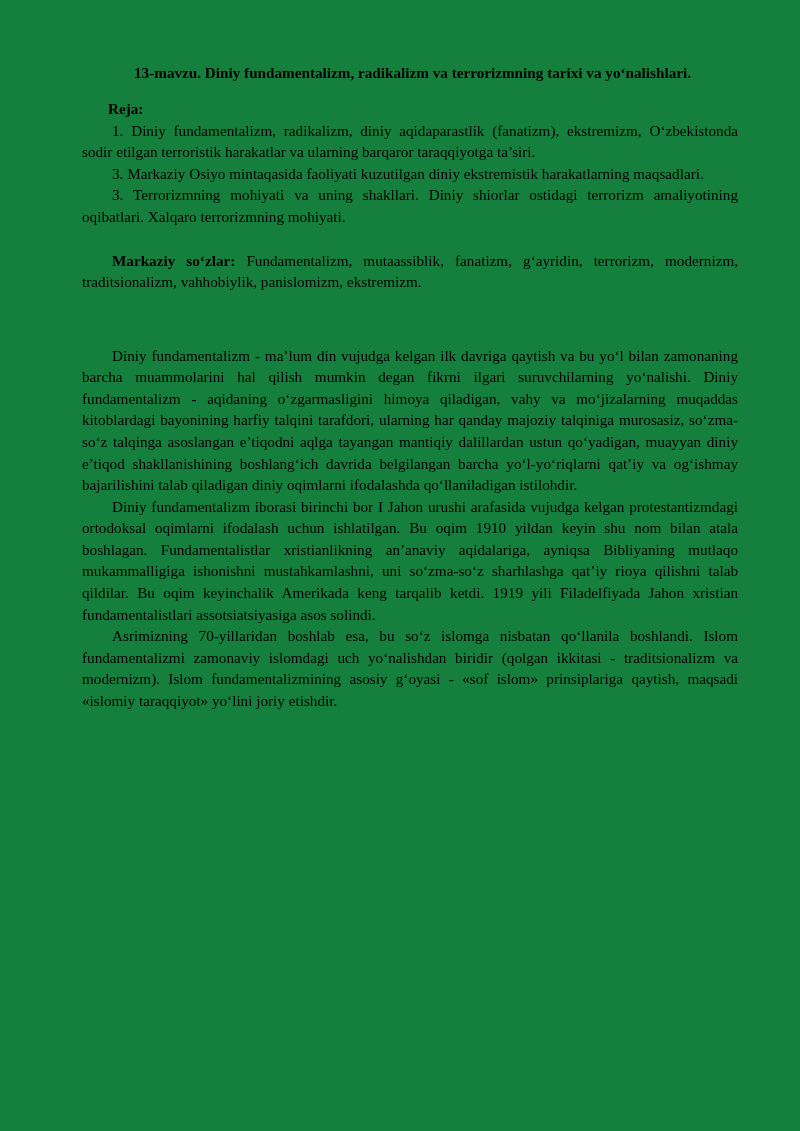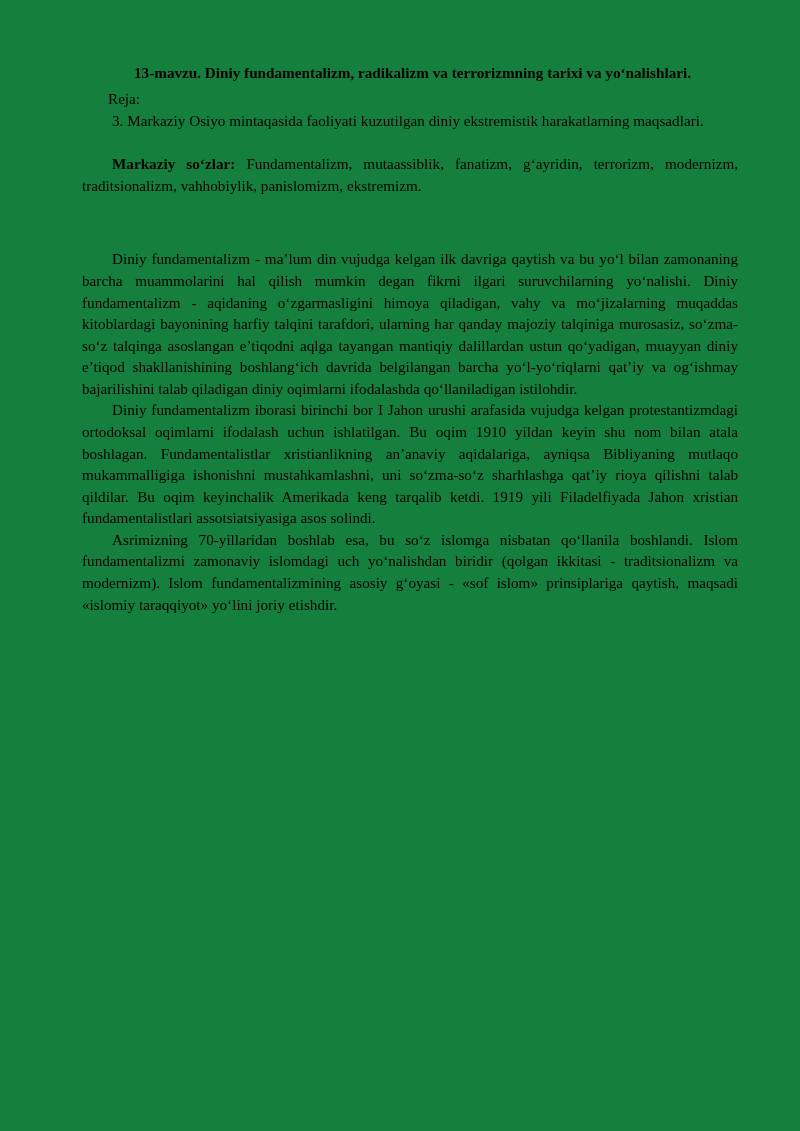--- a/index.html
+++ b/index.html
@@ -35,23 +35,23 @@
   .bold {
     font-weight: bold;
   }
   .title-line {
     font-weight: bold;
     text-align: left;
     text-indent: 52px;
     line-height: 1.45;
   }
   .reja {
-    font-weight: normal;
+    font-weight: bold;
     text-indent: 26px;
-    margin-top: 4px;
+    margin-top: 14px;
   }
   .gap-lg {
     height: 20px;
   }
   .gap-md {
     height: 16px;
   }
   .keywords {
     text-indent: 30px;
     margin-top: 2px;
@@ -69,21 +69,23 @@
 </head>
 <body>
 
 <div class="page">
   <div class="doc-body">
 
     <p class="title-line">13-mavzu. Diniy fundamentalizm, radikalizm va terrorizmning tarixi va yo‘nalishlari.</p>
 
     <p class="reja">Reja:</p>
 
+    <p class="indent">1. Diniy fundamentalizm, radikalizm, diniy aqidaparastlik (fanatizm), ekstremizm, O‘zbekistonda sodir etilgan terroristik harakatlar va ularning barqaror taraqqiyotga ta’siri.</p>
     <p class="indent">3. Markaziy Osiyo mintaqasida faoliyati kuzutilgan diniy ekstremistik harakatlarning maqsadlari.</p>
+    <p class="indent">3. Terrorizmning mohiyati va uning shakllari. Diniy shiorlar ostidagi terrorizm amaliyotining oqibatlari. Xalqaro terrorizmning mohiyati.</p>
 
     <div class="gap-lg"></div>
 
     <p class="keywords"><span class="bold">Markaziy so‘zlar:</span><span> Fundamentalizm, mutaassiblik, fanatizm, g‘ayridin, terrorizm, modernizm, traditsionalizm, vahhobiylik, panislomizm, ekstremizm.</span></p>
 
     <div class="gap-lg"></div>
     <div class="gap-md"></div>
 
 
     <div class="gap-md"></div>

